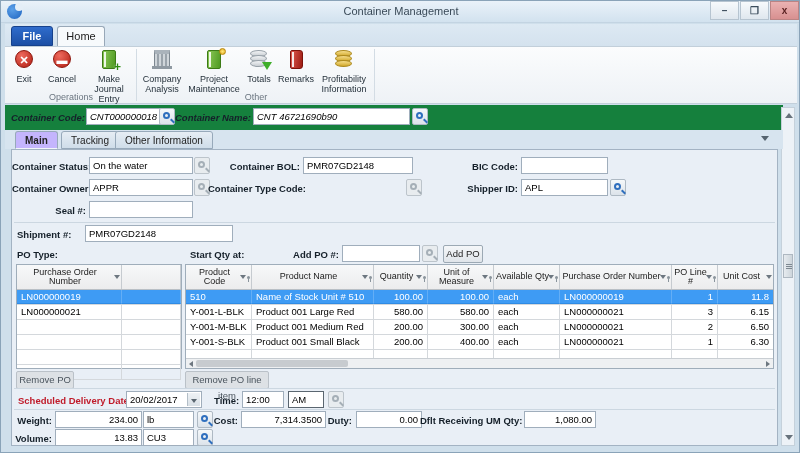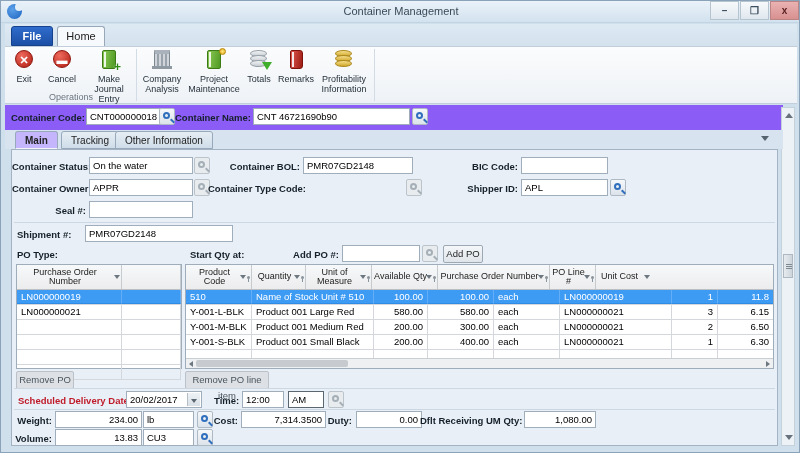--- a/index.html
+++ b/index.html
@@ -54,21 +54,21 @@
   .tbox{position:absolute;height:17px;background:#fff;border:1px solid #a0aebc;font-size:9.5px;
     padding:2px 3px;color:#000;white-space:nowrap;overflow:hidden;}
   .tbox.num{text-align:right;}
   .mag{position:absolute;width:16px;height:17px;border:1px solid #aeb9c3;border-radius:2px;
     background:linear-gradient(#f5f8fa,#dce3ea);}
   .mag .lens{position:absolute;left:3px;top:3px;width:7px;height:7px;border:2px solid #2f6fbe;border-radius:50%;}
   .mag .lens::after{content:'';position:absolute;left:5px;top:6px;width:5px;height:2px;background:#2f6fbe;transform:rotate(45deg);}
   .mag.dis{background:#e8ecef;border-color:#bcc4cb;}
   .mag.dis .lens{border-color:#a5afb7;}
   .mag.dis .lens::after{background:#a5afb7;}
-  .coderow{position:absolute;left:4px;top:104px;width:778px;height:25px;background:#8b5cf6;}
+  .coderow{position:absolute;left:4px;top:104px;width:778px;height:25px;background:#15803d;font-style:italic;}
   
   .tabrow{position:absolute;left:4px;top:129px;width:778px;height:19px;background:#d7e4ef;}
   .dtab{position:absolute;top:1px;height:18px;font-size:10px;line-height:17px;padding:0 9px;
     border:1px solid #97a9ba;border-radius:3px 3px 0 0;background:linear-gradient(#e6edf4,#cfdde9);color:#222;}
   .dtab.active{background:#c4b5fd;border-bottom-color:#f2f6fa;font-weight:bold;}
   .tab-dd{position:absolute;right:14px;top:6px;width:0;height:0;border-left:4px solid transparent;border-right:4px solid transparent;border-top:5px solid #55636f;}
   
   .panel{position:absolute;left:10px;top:148px;width:767px;height:297px;background:#e9eff6;border:1px solid #a3b3c3;}
   .sep{position:absolute;left:2px;width:761px;height:1px;background:#ccd7e1;}
   .radiobox{position:absolute;height:17px;border:1px solid #c3cdd6;background:#edf0f3;display:flex;align-items:center;
@@ -160,20 +160,21 @@
         <div class="rlabel">Totals</div>
       </div>
       <div class="ribitem" style="left:138px;width:42px">
         <span class="ric"><span class="ic-redbook"></span></span>
         <div class="rlabel">Remarks</div>
       </div>
       <div class="ribitem" style="left:180px;width:54px">
         <span class="ric ic-coins gold"><i></i><i></i><i></i></span>
         <div class="rlabel">Profitability Information</div>
       </div>
+      <div class="glabel">Other</div>
       <div class="gsep"></div>
     </div>
   </div>
 
   <div class="coderow">
     <div class="lbl" style="left:6px;top:7px">Container Code:</div>
     <div class="tbox" style="left:81px;top:3px;width:80px">CNT000000018</div>
     <div class="mag" style="left:154px;top:3px">
         <span class="lens"></span>
       </div>
@@ -274,20 +275,27 @@
       <div class="grow">
           <div class="gc" style="width:105px"></div>
           <div class="gc" style="width:59px"></div>
         </div>
     </div>
 
     <div class="grid" style="left:173px;top:114px;width:589px;height:105px">
       <div class="ghead">
         <div class="gh" style="width:66px">
             <span>Product Code</span>
+            <span class="gicons">
+              <span class="fltr"></span>
+              <span class="pin"></span>
+            </span>
+          </div>
+        <div class="gh" style="width:122px">
+            <span>Product Name</span>
             <span class="gicons">
               <span class="fltr"></span>
               <span class="pin"></span>
             </span>
           </div>
         <div class="gh" style="width:54px">
             <span>Quantity</span>
             <span class="gicons">
               <span class="fltr"></span>
               <span class="pin"></span>

